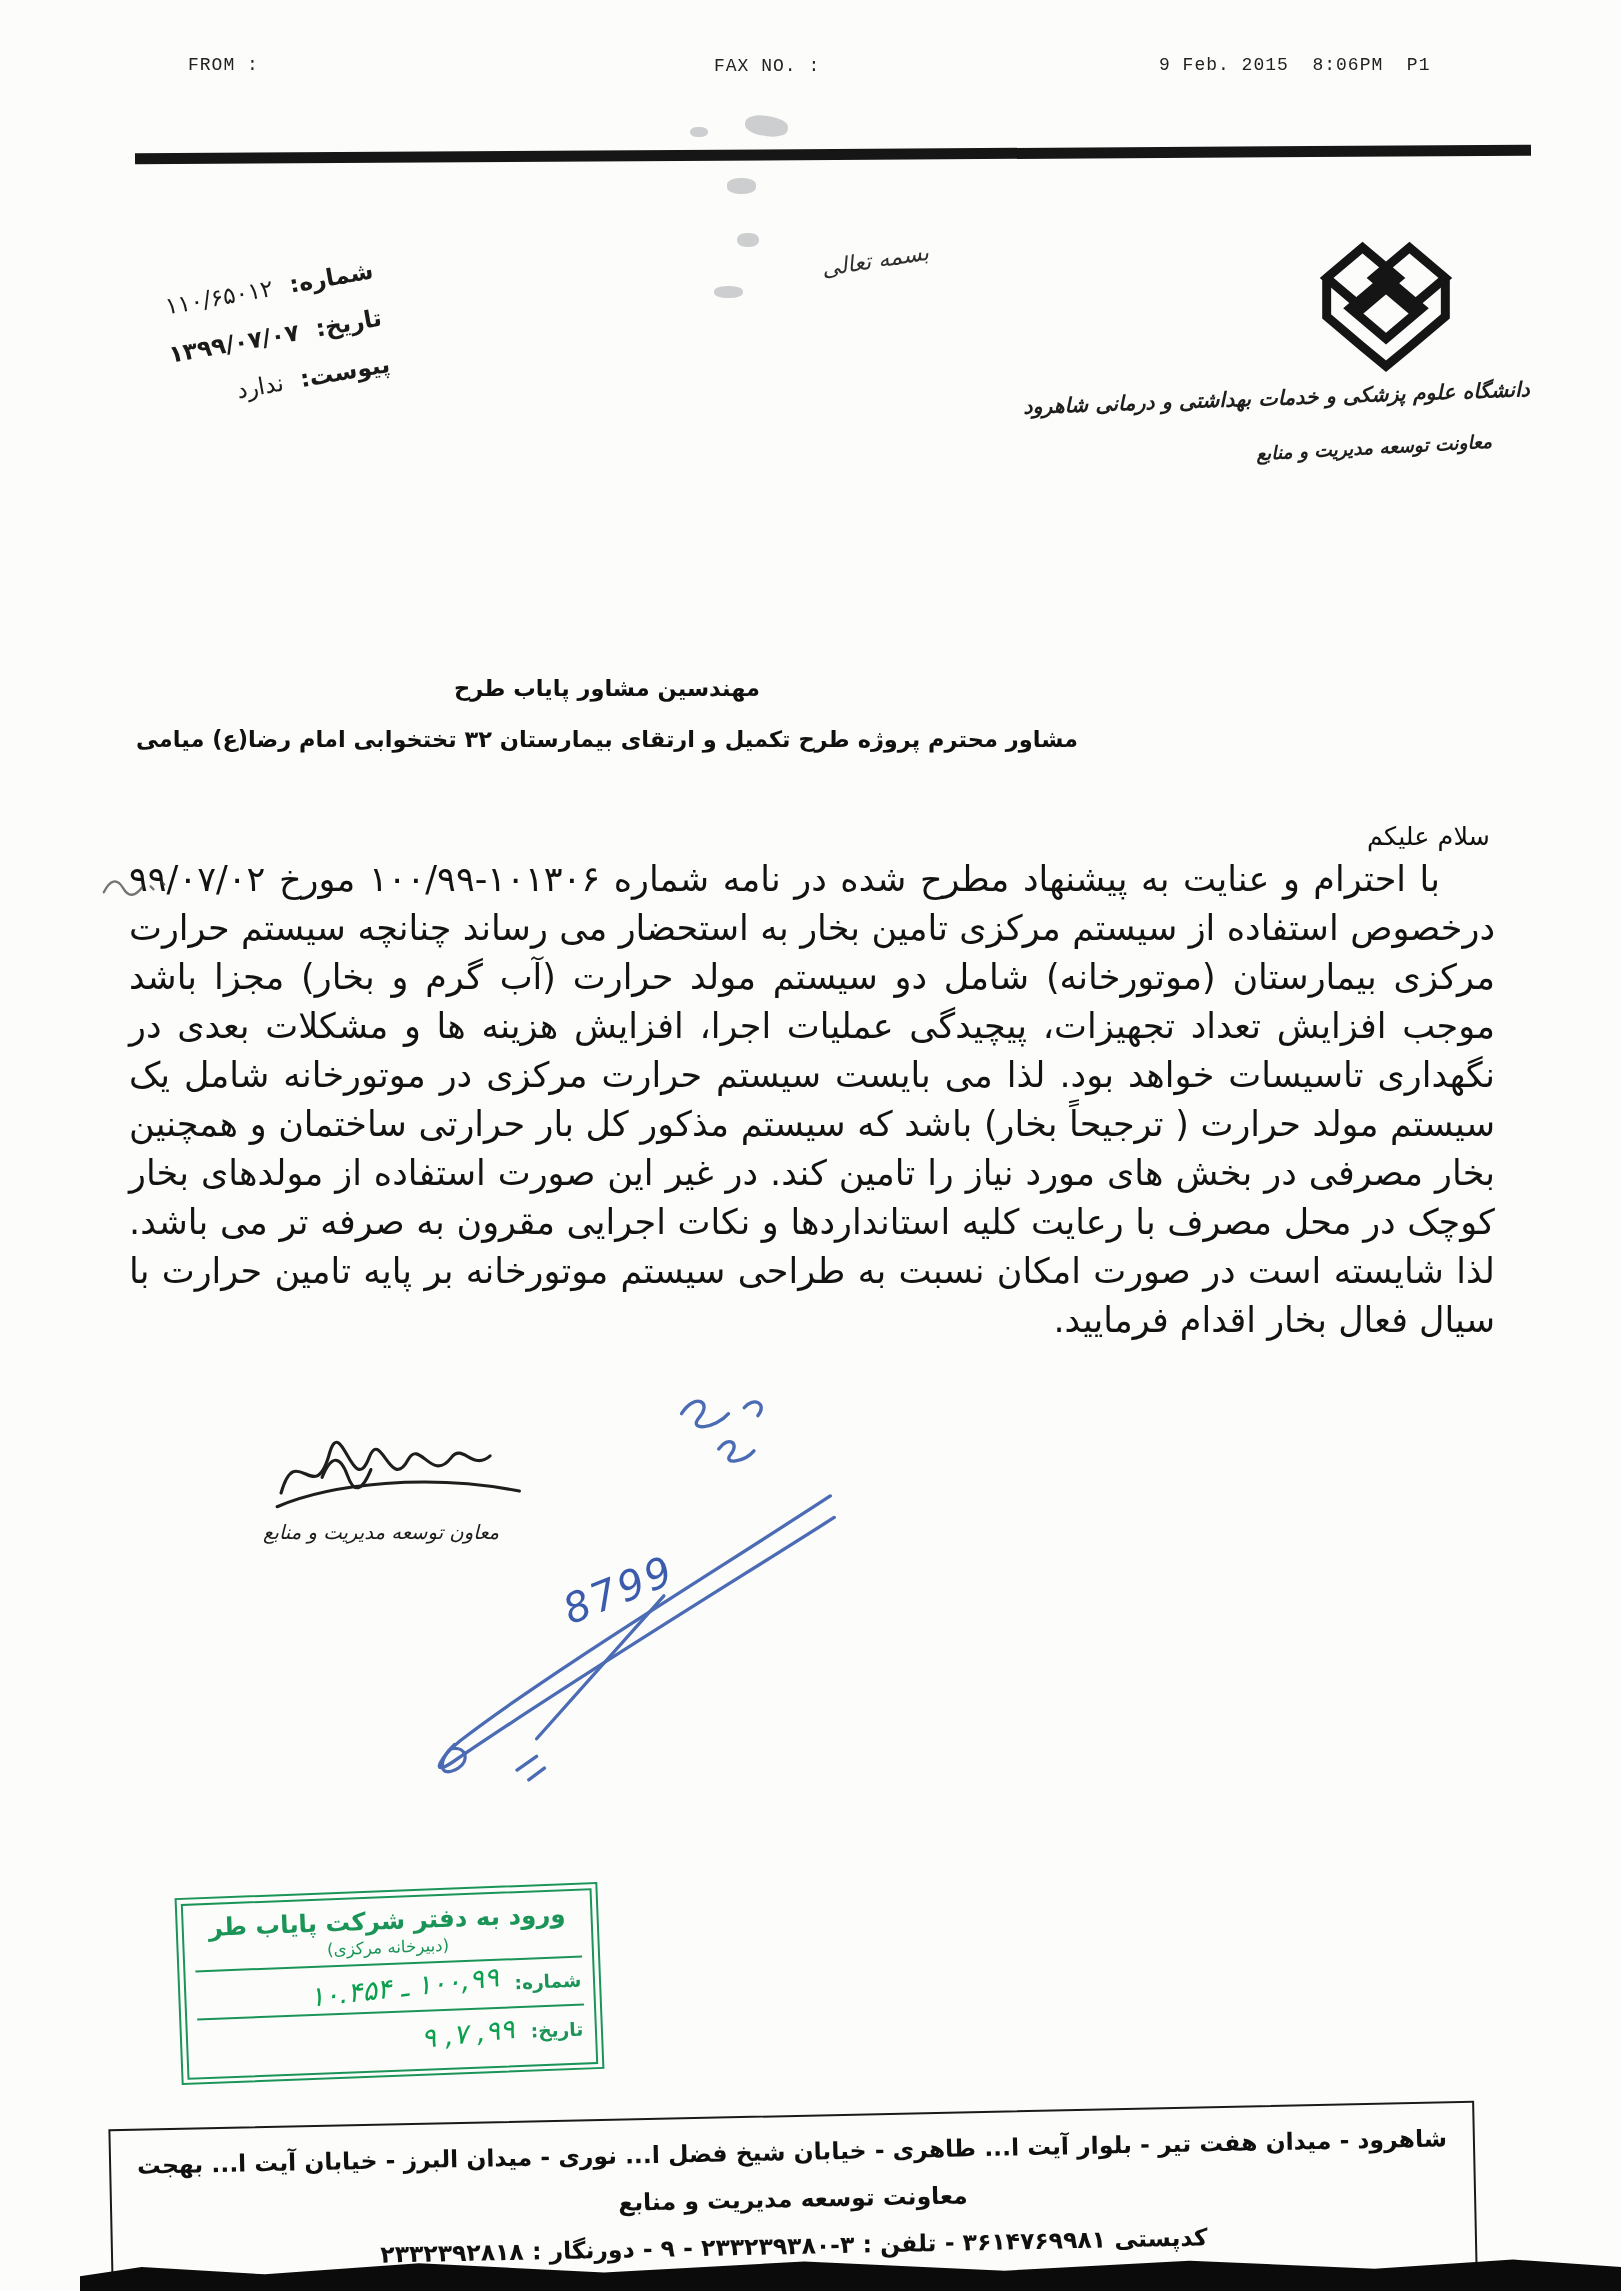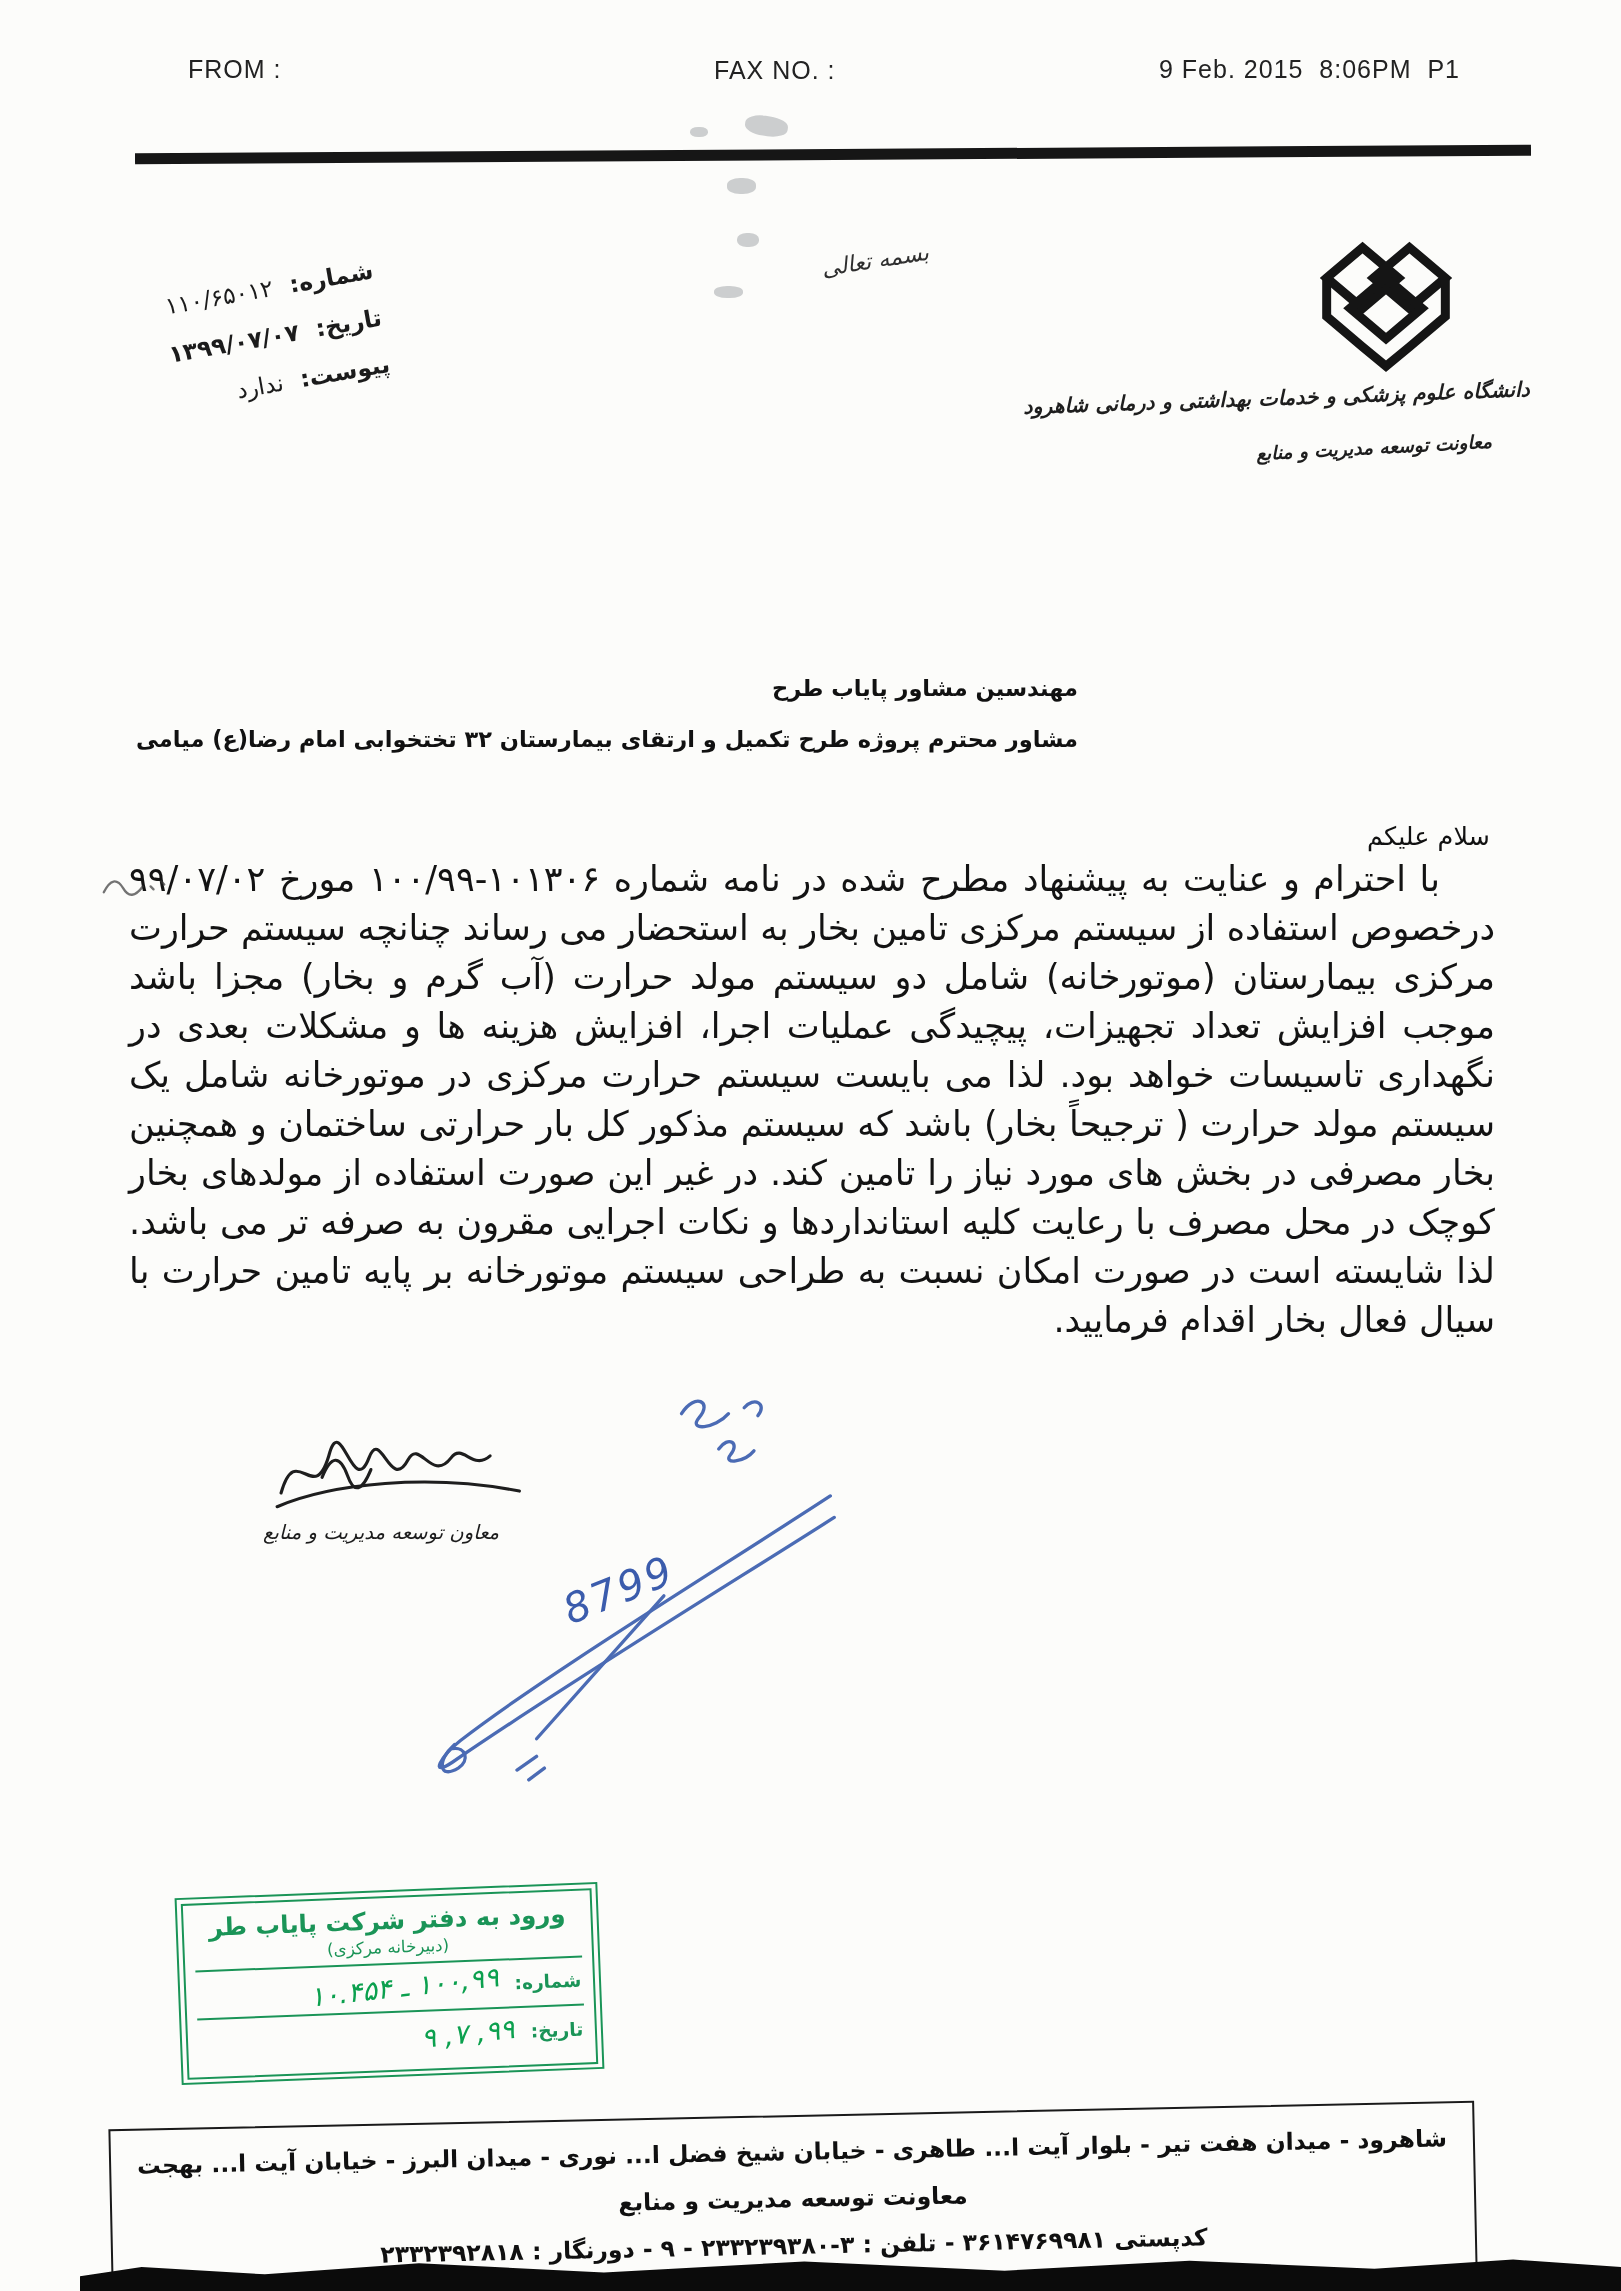--- a/index.html
+++ b/index.html
@@ -6,42 +6,42 @@
   html,body { background:#ffffff; }
   body { font-family:"DejaVu Sans", sans-serif; }
   .page {
     position:relative; width:1621px; height:2292px;
     background:#fcfcfa; overflow:hidden; margin:0 auto;
   }
   .abs { position:absolute; }
   .fa { direction:rtl; unicode-bidi:isolate; }
 
   
-  .fax-line { font-family:Liberation Sans, sans-serif; font-size:25px; color:#222; letter-spacing:1px; white-space:pre; }
+  .fax-line { font-family:Liberation Mono, monospace; font-size:18px; color:#222; letter-spacing:1px; white-space:pre; }
   .fax-from { left:188px; top:55px; }
   .fax-no   { left:714px; top:56px; }
   .fax-dt   { left:1159px; top:55px; }
 
   .top-rule { left:135px; top:149px; width:1396px; height:10.8px; background:#161616; transform:rotate(-0.35deg); }
 
   
   .besmele { left:821px; top:247px; font-size:22.5px; font-style:italic; color:#2e2e2e; transform:rotate(-9deg); }
   .logo { left:1296px; top:231px; width:180px; height:149px; }
   .org-name { left:961px; top:386px; width:631px; text-align:center; font-size:20.6px; font-weight:700; font-style:italic; color:#1e1e1e; transform:rotate(-2deg); }
   .org-dept { left:1188px; top:437px; width:372px; text-align:center; font-size:18.6px; font-weight:700; font-style:italic; color:#1e1e1e; transform:rotate(-3deg); }
 
   
   .doc-fields { left:169px; top:274px; transform:rotate(-10deg); color:#1b1b1b; }
   .doc-fields .row { direction:rtl; text-align:right; font-size:23.5px; margin-bottom:19.6px; white-space:nowrap; }
   .doc-fields .lbl { font-weight:700; }
   .doc-fields .val { margin-right:9.8px; }
   .doc-fields .val-bold { font-weight:700; }
 
   
-  .recipient { right:543px; top:663px; text-align:right; direction:rtl; font-weight:700; font-size:22.5px; line-height:51px; color:#111; white-space:nowrap; }
+  .recipient { right:543px; top:663px; text-align:center; direction:rtl; font-weight:700; font-size:22.5px; line-height:51px; color:#111; white-space:nowrap; }
   .salutation { right:131px; top:812px; font-size:25.5px; color:#111;margin-top:9px; }
   .body-text {
     left:129px; top:855px; width:1366px;
     direction:rtl; text-align:justify; text-indent:55px;
     font-size:35px; line-height:49px; color:#131313;
   }
 
   
   .sig-title { left:263px; top:1521px; width:274px; text-align:left; font-size:19.6px; color:#1c1c1c;font-style:italic; }
   .blue-number { left:561px; top:1566px; font-size:41px; font-style:italic; color:#3b5cac; transform:rotate(-22deg); letter-spacing:2.9px; }

